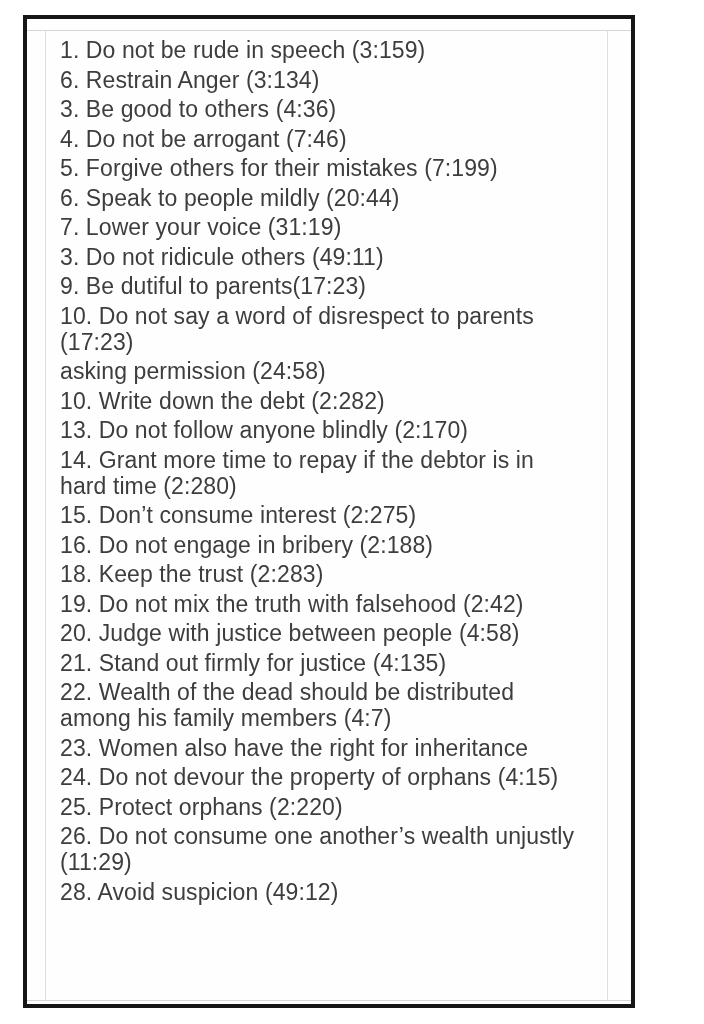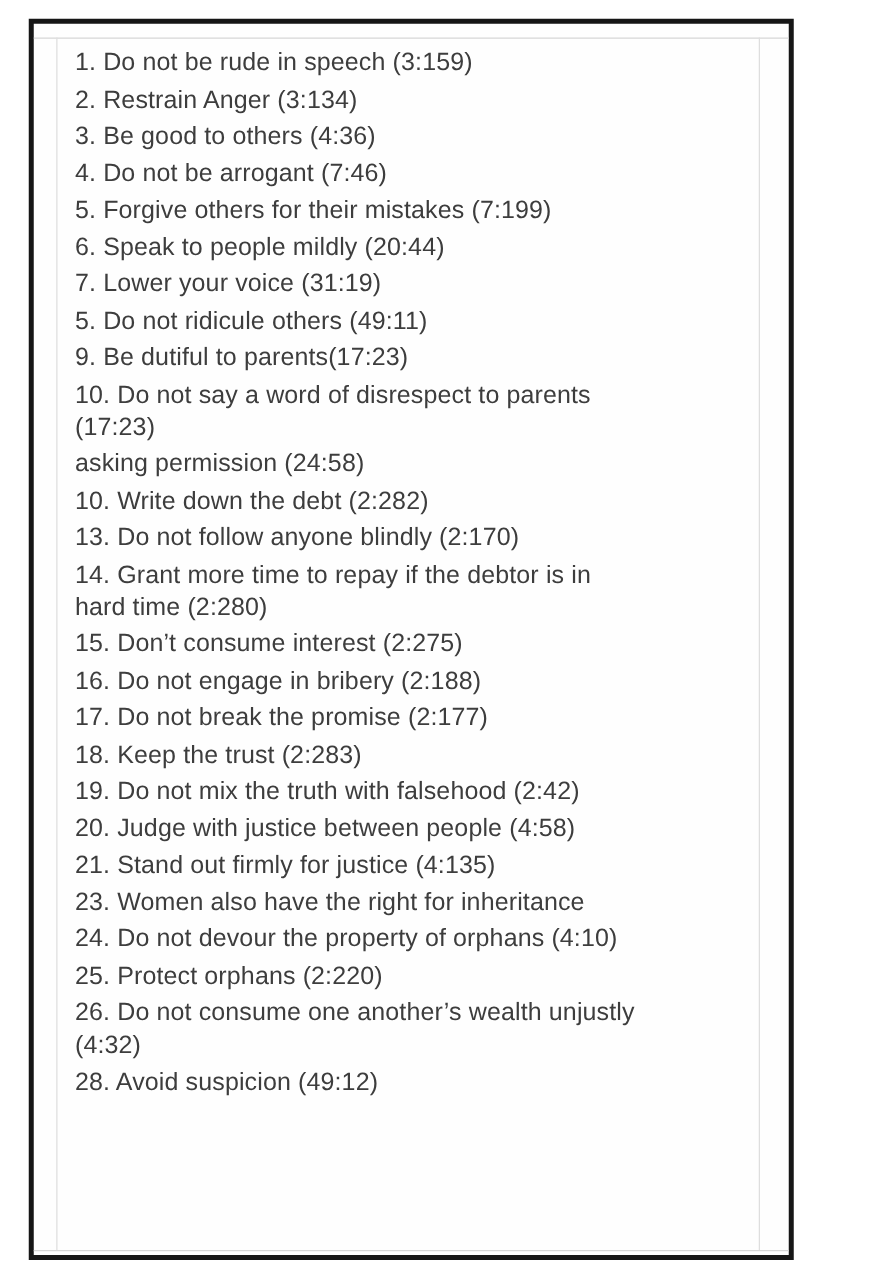--- a/index.html
+++ b/index.html
@@ -52,21 +52,21 @@
     top: 12px;           
     width: 561px;        
     height: 969px;       
     overflow: hidden;
     background: transparent;
     box-sizing: border-box;
     padding: 6px 18px 0 14px;  
   }
   .list {
     color: #3d3d3d;
-    font-size: 20px;
+    font-size: 23px;
     line-height: 26px;
     letter-spacing: 0.1px;
   }
   .item {
     margin: 0 0 3.5px 0;
   }
   .line {
     white-space: nowrap;
   }
 </style>
@@ -78,39 +78,39 @@
     <div class="hline top"></div>
     <div class="hline bottom"></div>
     <div class="vline left"></div>
     <div class="vline right"></div>
     <div class="text-region">
       <div class="list" id="guidelines-list">
           <div class="item">
             <div class="line">1. Do not be rude in speech (3:159)</div>
           </div>
           <div class="item">
-            <div class="line">2. Restrain Anger (3:134)</div>
+            <div class="line">6. Restrain Anger (3:134)</div>
           </div>
           <div class="item">
             <div class="line">3. Be good to others (4:36)</div>
           </div>
           <div class="item">
             <div class="line">4. Do not be arrogant (7:46)</div>
           </div>
           <div class="item">
             <div class="line">5. Forgive others for their mistakes (7:199)</div>
           </div>
           <div class="item">
             <div class="line">6. Speak to people mildly (20:44)</div>
           </div>
           <div class="item">
             <div class="line">7. Lower your voice (31:19)</div>
           </div>
           <div class="item">
-            <div class="line">5. Do not ridicule others (49:11)</div>
+            <div class="line">3. Do not ridicule others (49:11)</div>
           </div>
           <div class="item">
             <div class="line">9. Be dutiful to parents(17:23)</div>
           </div>
           <div class="item">
             <div class="line">10. Do not say a word of disrespect to parents</div>
             <div class="line">(17:23)</div>
           </div>
           <div class="item">
             <div class="line">asking permission (24:58)</div>
@@ -125,46 +125,47 @@
             <div class="line">14. Grant more time to repay if the debtor is in</div>
             <div class="line">hard time (2:280)</div>
           </div>
           <div class="item">
             <div class="line">15. Don’t consume interest (2:275)</div>
           </div>
           <div class="item">
             <div class="line">16. Do not engage in bribery (2:188)</div>
           </div>
           <div class="item">
-            <div class="line">17. Do not break the promise (2:177)</div>
-          </div>
-          <div class="item">
             <div class="line">18. Keep the trust (2:283)</div>
           </div>
           <div class="item">
             <div class="line">19. Do not mix the truth with falsehood (2:42)</div>
           </div>
           <div class="item">
             <div class="line">20. Judge with justice between people (4:58)</div>
           </div>
           <div class="item">
             <div class="line">21. Stand out firmly for justice (4:135)</div>
           </div>
           <div class="item">
+            <div class="line">22. Wealth of the dead should be distributed</div>
+            <div class="line">among his family members (4:7)</div>
+          </div>
+          <div class="item">
             <div class="line">23. Women also have the right for inheritance</div>
           </div>
           <div class="item">
-            <div class="line">24. Do not devour the property of orphans (4:10)</div>
+            <div class="line">24. Do not devour the property of orphans (4:15)</div>
           </div>
           <div class="item">
             <div class="line">25. Protect orphans (2:220)</div>
           </div>
           <div class="item">
             <div class="line">26. Do not consume one another’s wealth unjustly</div>
-            <div class="line">(4:32)</div>
+            <div class="line">(11:29)</div>
           </div>
           <div class="item">
             <div class="line">28. Avoid suspicion (49:12)</div>
           </div>
         </div>
     </div>
   </div>
 </div>
 
 </body></html>

